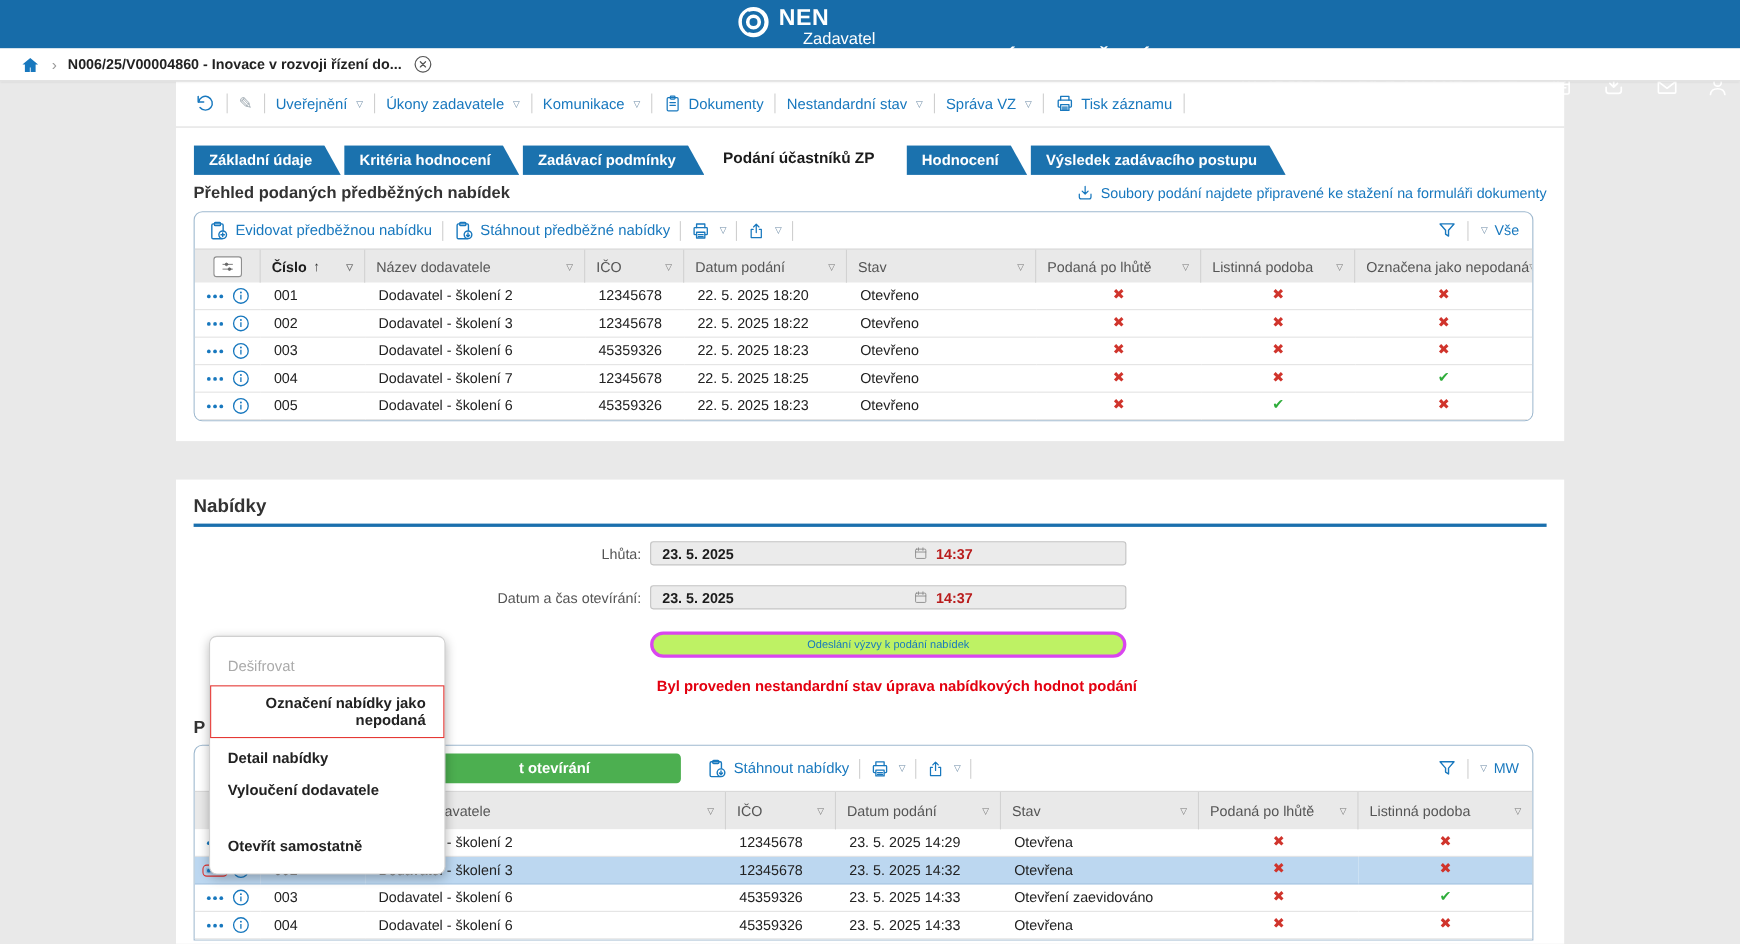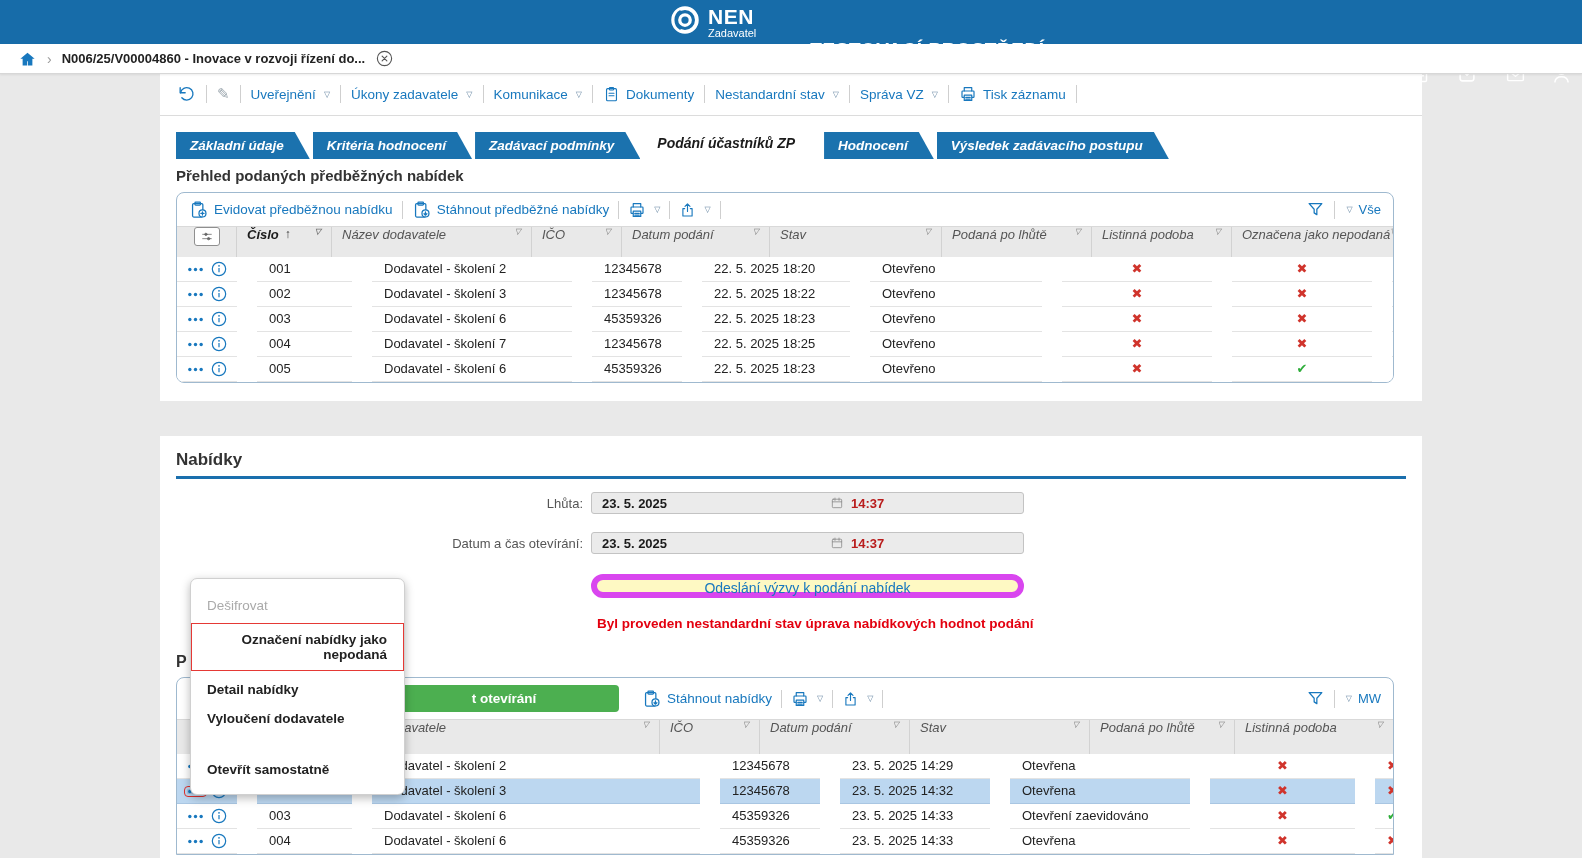--- a/index.html
+++ b/index.html
@@ -5,21 +5,21 @@
   * { margin:0; padding:0; box-sizing:border-box; }
   html,body { width:1582px; height:858px; overflow:hidden; background:#e9e9e9;
     font-family:"Liberation Sans", sans-serif; font-size:13px; color:#222; }
 
   
   .app-header { height:44px; background:#176CA9; display:flex; align-items:center; color:#fff; padding:0 10px 0 18px;flex-direction:column; }
   .brand { display:flex; align-items:flex-start; gap:8px; width:250px; }
   .brand-mark { width:30px; height:30px; margin-top:5px; }
   .brand-txt { line-height:1; }
   .brand-name { font-size:21px; font-weight:bold; letter-spacing:.5px; margin-top:6px; }
-  .brand-sub { font-size:11px; margin-top:1px; }
+  .brand-sub { font-size:15px; margin-left:22px; margin-top:1px; }
   .env-title { flex:0 0 auto; margin-left:265px; font-size:19px; font-weight:bold; letter-spacing:.6px; }
   .hdr-right { margin-left:auto; display:flex; align-items:center; gap:14px; }
   .hdr-item { display:flex; align-items:center; gap:7px; cursor:pointer; }
   .hdr-time { font-size:13.5px; }
   .hdr-newvz { font-size:15px; font-weight:bold; }
   .hdr-sep { width:1px; height:26px; background:rgba(255,255,255,.65); }
   .hdr-ico { position:relative; display:flex; align-items:center; }
   .badge-dot { position:absolute; top:-4px; right:-5px; width:9px; height:9px; border-radius:50%; background:#e03c31; }
   .hdr-right svg { display:block; }
 
@@ -35,66 +35,66 @@
   .sheet2 { height:461px; overflow:hidden; padding-top:6px; }
 
   
   .rec-toolbar { display:flex; align-items:center; gap:10px; padding:10px 16px 11px 16px; border-bottom:1px solid #dcdcdc; }
   .tb-sep { width:1px; height:18px; background:#cfcfcf; }
   .tb-link { display:flex; align-items:center; gap:6px; color:#1878BE; font-size:13.5px; cursor:pointer; white-space:nowrap; }
   .caret { font-size:8px; color:#6b8aa5; margin-left:2px; }
   .pencil-dis { color:#9aa5ad; font-size:15px; }
 
   
-  .tabs { display:flex; align-items:flex-end; margin:11px 16px 0 16px; height:32px;font-style:italic; }
+  .tabs { display:flex; align-items:flex-end; margin:11px 16px 0 16px; height:32px; }
   .tab { height:27px; line-height:27px; background:#1B72AE; color:#fff; font-size:13.5px; font-weight:bold; padding:0 26px 0 14px; margin-right:3px; cursor:pointer; clip-path:polygon(0 0, calc(100% - 15px) 0, 100% 100%, 0 100%); white-space:nowrap; }
   .tab.active { background:#fff; color:#1b1b1b; height:32px; line-height:32px; font-size:14px; }
 
   
   .headrow { display:flex; align-items:center; justify-content:space-between; margin:8px 16px 0 16px; }
   .sec-title { font-size:15px; font-weight:bold; color:#333; }
   .files-link { display:flex; align-items:center; gap:6px; color:#1878BE; font-size:13px; cursor:pointer; }
 
   
   .panel { margin:8px 16px 0 16px; width:1218px; border:1px solid #9fb9cf; border-radius:8px; background:#fff; overflow:hidden; }
   .panel-toolbar { display:flex; align-items:center; gap:9px; padding:7px 12px; }
   .panel-toolbar .tb-link { font-size:13.5px; }
   .pt-right { margin-left:auto; display:flex; align-items:center; gap:9px; color:#1878BE; }
   .view-label { font-size:13px; color:#1878BE; display:flex; align-items:center; gap:6px; cursor:pointer; }
 
   .grid1, .grid2 { display:grid; }
   .grid1 { grid-template-columns:60px 95px 200px 90px 148px 172px 150px 140px 1fr; }
   .grid2 { grid-template-columns:60px 95px 328px 100px 150px 180px 145px 1fr; }
   .thead { background:#e9e9e9; border-top:1px solid #d9d9d9; }
-  .th { display:flex; align-items:flex-start; height:30px; padding:0 10px; color:#555; font-size:13px; border-right:1px solid #d2d2d2; white-space:nowrap; overflow:hidden;font-style:italic; }
+  .th { display:flex; align-items:center; height:30px; padding:0 10px; color:#555; font-size:13px; border-right:1px solid #d2d2d2; white-space:nowrap; overflow:hidden; }
   .thead2 .th { height:34px; }
   .th .caret { margin-left:auto; color:#777; }
   .th.sorted { color:#1b1b1b; font-weight:bold; }
   .sort-arrow { font-size:12px; color:#333; margin-left:6px; font-weight:normal; }
   .hdr-icon-box { width:26px; height:19px; border:1px solid #8f8f8f; border-radius:3px; display:flex; align-items:center; justify-content:center; margin:0 auto; background:#fff; }
 
-  .trow { background:#fff;gap:20px; }
+  .trow { background:#fff; }
   .trow .td { height:25px; line-height:24px; padding:0 12px; font-size:13px; color:#222; border-bottom:1px solid #e3e3e3; white-space:nowrap; overflow:hidden; }
   .td-actions { display:flex; align-items:center; gap:7px; padding:0 0 0 10px !important; }
   .dots-btn, .info-btn { display:flex; align-items:center; cursor:pointer; }
   .mark { text-align:center; font-family:"DejaVu Sans", sans-serif; font-size:12px; }
   .mark.no { color:#d0342c; } .mark.yes { color:#2ead3a; }
   .trow.selected .td { background:#bcd7f0; border-bottom:1px solid #a9c6e2; }
   .trow.selected .dots-btn { outline:1.5px solid #e0312d; outline-offset:2px; background:#a3c2e0; border-radius:1px; }
 
   
   .h2-title { font-size:17px; font-weight:bold; color:#333; padding:8px 16px 6px 16px; }
   .h2-rule { height:3px; background:#1a6fad; margin:0 16px; }
   .form-area { margin-top:13px; }
   .form-row { display:flex; align-items:center; margin-bottom:18px; }
   .form-label { flex:0 0 431px; text-align:right; padding-right:8px; color:#555; font-size:13px; }
   .dt-field { width:433px; height:22px; background:#ebebeb; border:1px solid #c3c3c3; border-radius:3px; display:flex; align-items:center; }
   .dt-date { width:238px; padding-left:10px; font-weight:bold; font-size:13px; color:#1b1b1b; }
   .dt-time { font-weight:bold; font-size:13px; color:#b91c1c; margin-left:7px; }
-  .send-btn { display:block; margin:20px 0 0 431px; width:433px; height:24px; background:#fef9c3; border:6px solid #d946ef; border-radius:12px; color:#1878BE; font-size:14px; font-family:inherit; cursor:pointer; }
+  .send-btn { display:block; margin:20px 0 0 431px; width:433px; height:24px; background:#bef264; border:3px solid #d946ef; border-radius:12px; color:#1878BE; font-size:10px; font-family:inherit; cursor:pointer; }
   .warning-txt { margin:18px 0 0 437px; color:#e3000f; font-weight:bold; font-size:13.5px; }
   .list-title { margin:22px 16px 0 16px; font-size:16px; font-weight:bold; color:#333; }
   .panel2 { margin-top:6px; border-radius:8px 8px 0 0; }
   .open-btn { margin-left:200px; width:230px; height:27px; background:#4caf50; border:none; border-radius:4px; color:#fff; font-weight:bold; font-size:13.5px; font-family:inherit; cursor:pointer; }
 
   
   .ctx-menu { position:absolute; left:190px; top:578px; width:215px; background:#fff; border:1px solid #d0d0d0; border-radius:7px; box-shadow:0 3px 10px rgba(0,0,0,.28); z-index:50; padding:12px 0 10px 0; }
   .ctx-item { padding:7px 16px; font-size:13.5px; font-weight:bold; color:#222; cursor:pointer; }
   .ctx-item.disabled { color:#aaa; font-weight:normal; cursor:default; }
   .ctx-item.highlighted { border:1.5px solid #e53935; padding:8px 16px; margin:3px 0 4px 0;text-align:right; }
@@ -243,20 +243,27 @@
     <div class="tab">Základní údaje</div>
     <div class="tab">Kritéria hodnocení</div>
     <div class="tab">Zadávací podmínky</div>
     <div class="tab active">Podání účastníků ZP</div>
     <div class="tab">Hodnocení</div>
     <div class="tab">Výsledek zadávacího postupu</div>
   </div>
 
   <div class="headrow">
     <div class="sec-title">Přehled podaných předběžných nabídek</div>
+    <div class="files-link">
+      <svg class="ic" width="17" height="17" viewBox="0 0 24 24">
+          <path d="M12 3.5V13M8.2 9.5l3.8 3.8 3.8-3.8"></path>
+          <path d="M4.5 13.5v3.5a2.5 2.5 0 0 0 2.5 2.5h10a2.5 2.5 0 0 0 2.5-2.5v-3.5"></path>
+        </svg>
+      <span>Soubory podání najdete připravené ke stažení na formuláři dokumenty</span>
+    </div>
   </div>
 
   <div class="panel">
     <div class="panel-toolbar">
       <div class="tb-link">
         <svg class="ic" width="19" height="19" viewBox="0 0 24 24">
             <rect x="4.5" y="4.5" width="13" height="17" rx="1.5"></rect>
             <rect x="7.5" y="2.8" width="7" height="3.6" rx="1"></rect>
             <circle cx="17" cy="17" r="4.4" fill="#fff"></circle>
             <path d="M17 15v4M15 17h4"></path>

